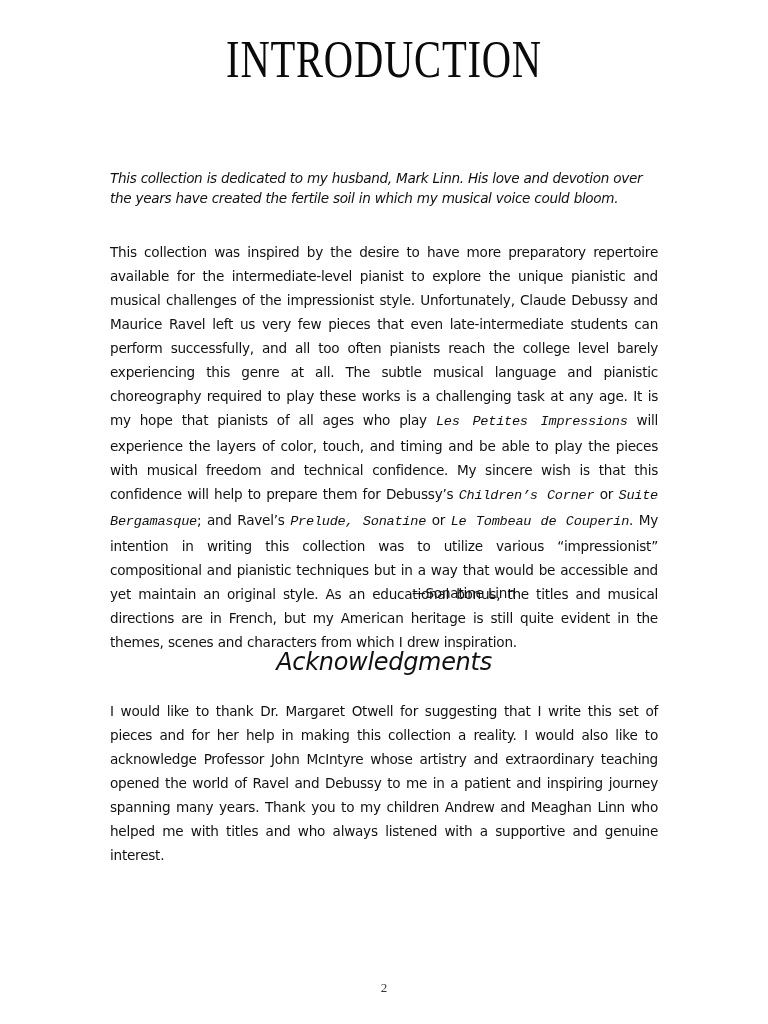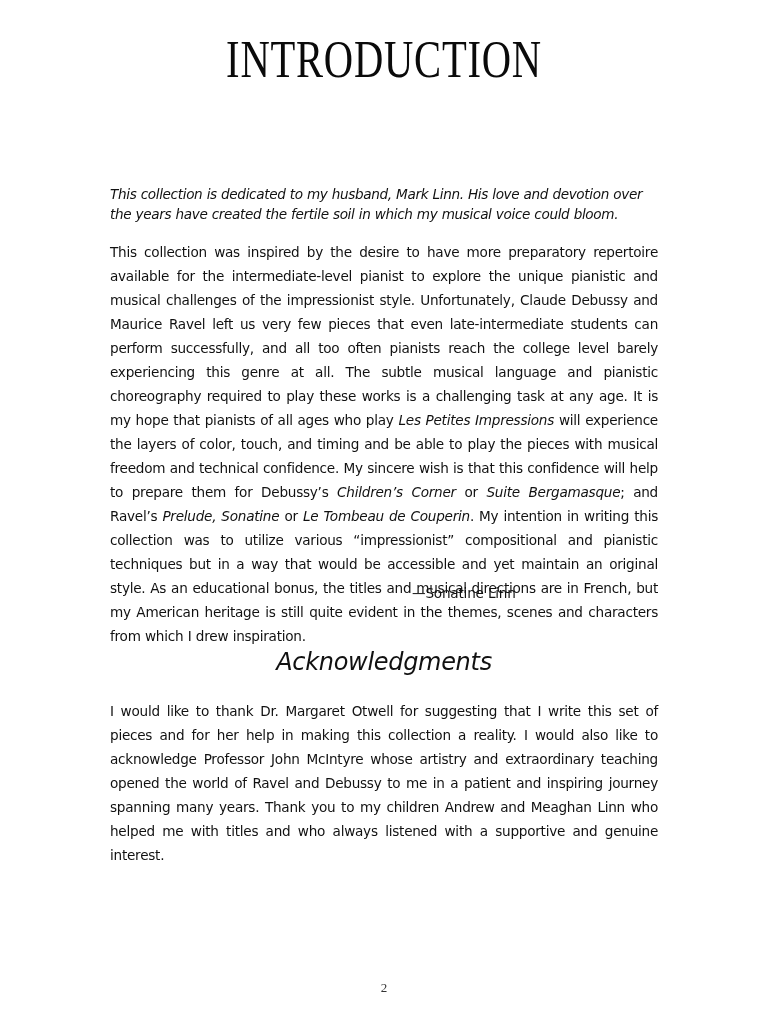--- a/index.html
+++ b/index.html
@@ -42,30 +42,30 @@
       width: 548px;
       font-family: "DejaVu Sans", "Liberation Sans", sans-serif;
       font-size: 13.6px;
       line-height: 24px;
       text-align: justify;
       margin: 0;
       letter-spacing: -0.25px;
       word-spacing: 0.3px;
     }
     .dedication {
-      top: 184px;
+      top: 168px;
       font-style: italic;
       line-height: 20px;
       text-align: left;
       letter-spacing: -0.35px;
     }
     .intro {
       top: 240px;
     }
-    .intro em, .ack em { font-style: italic; }
+    .intro em, .ack em { font-style: italic; font-family: Liberation Mono, monospace; }
     .signature {
       position: absolute;
       top: 583px;
       left: 412px;
       font-family: "DejaVu Sans", "Liberation Sans", sans-serif;
       font-size: 13.6px;
       line-height: 20px;
       margin: 0;
       letter-spacing: -0.2px;
     }

